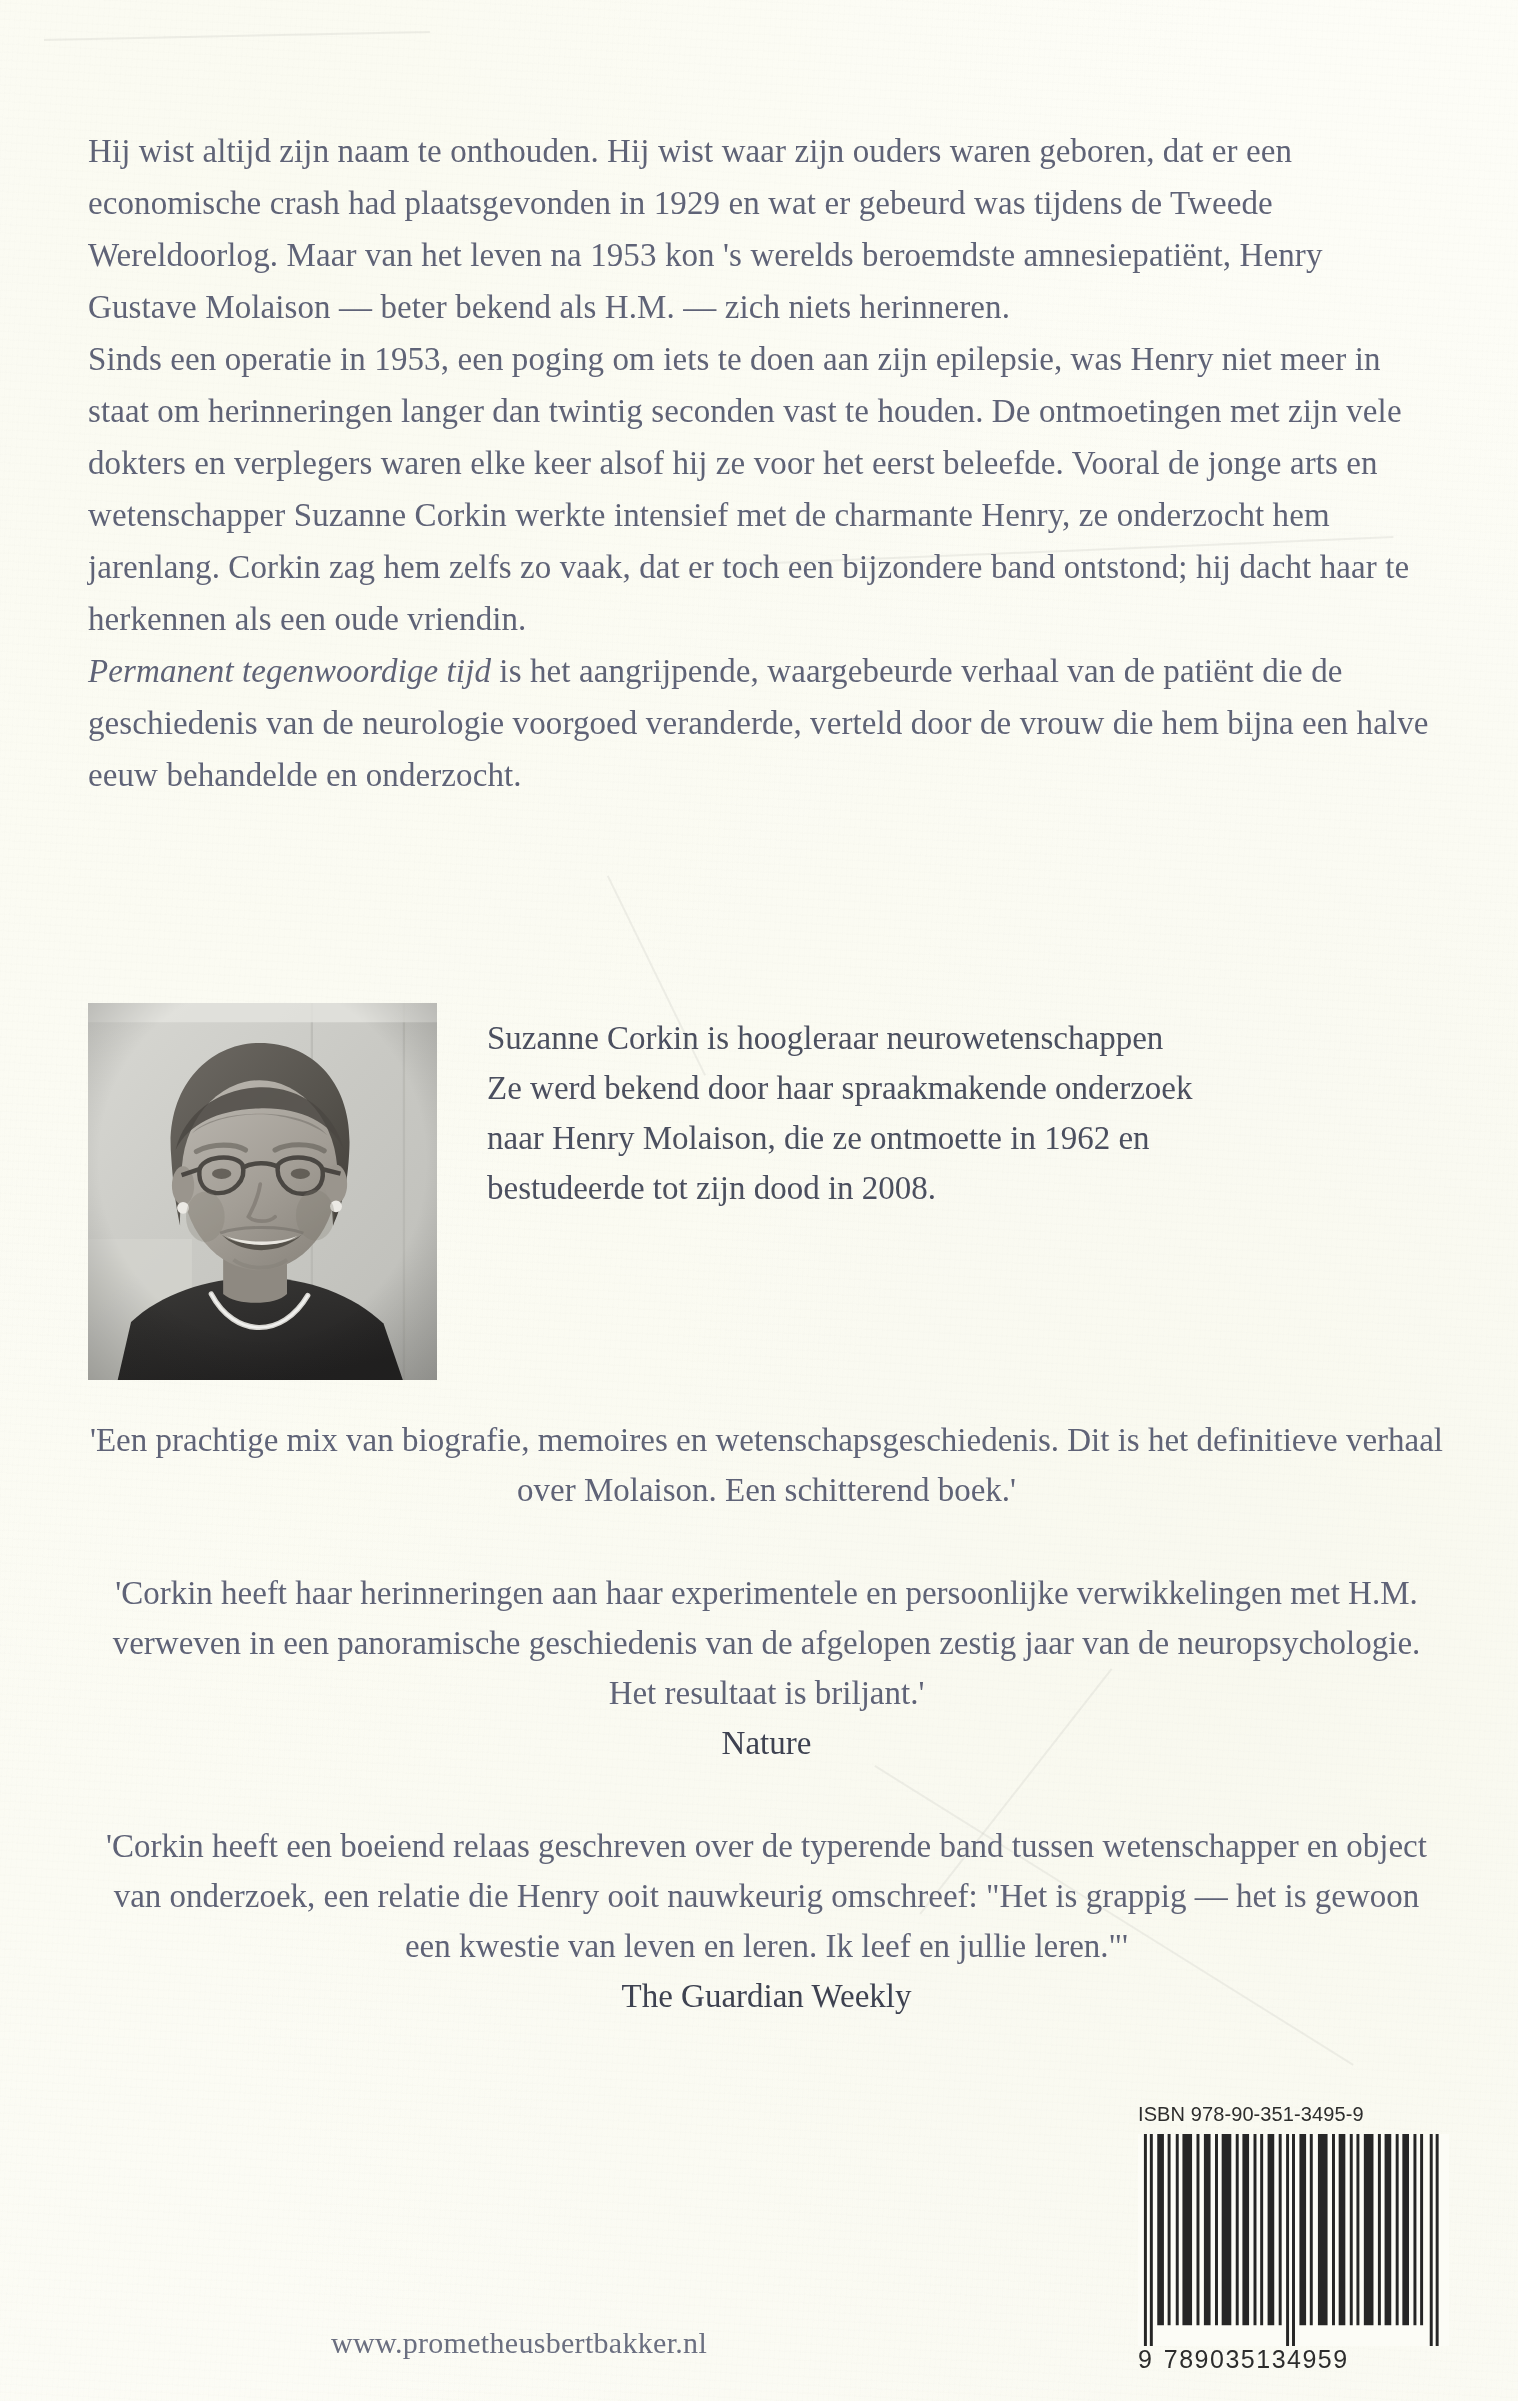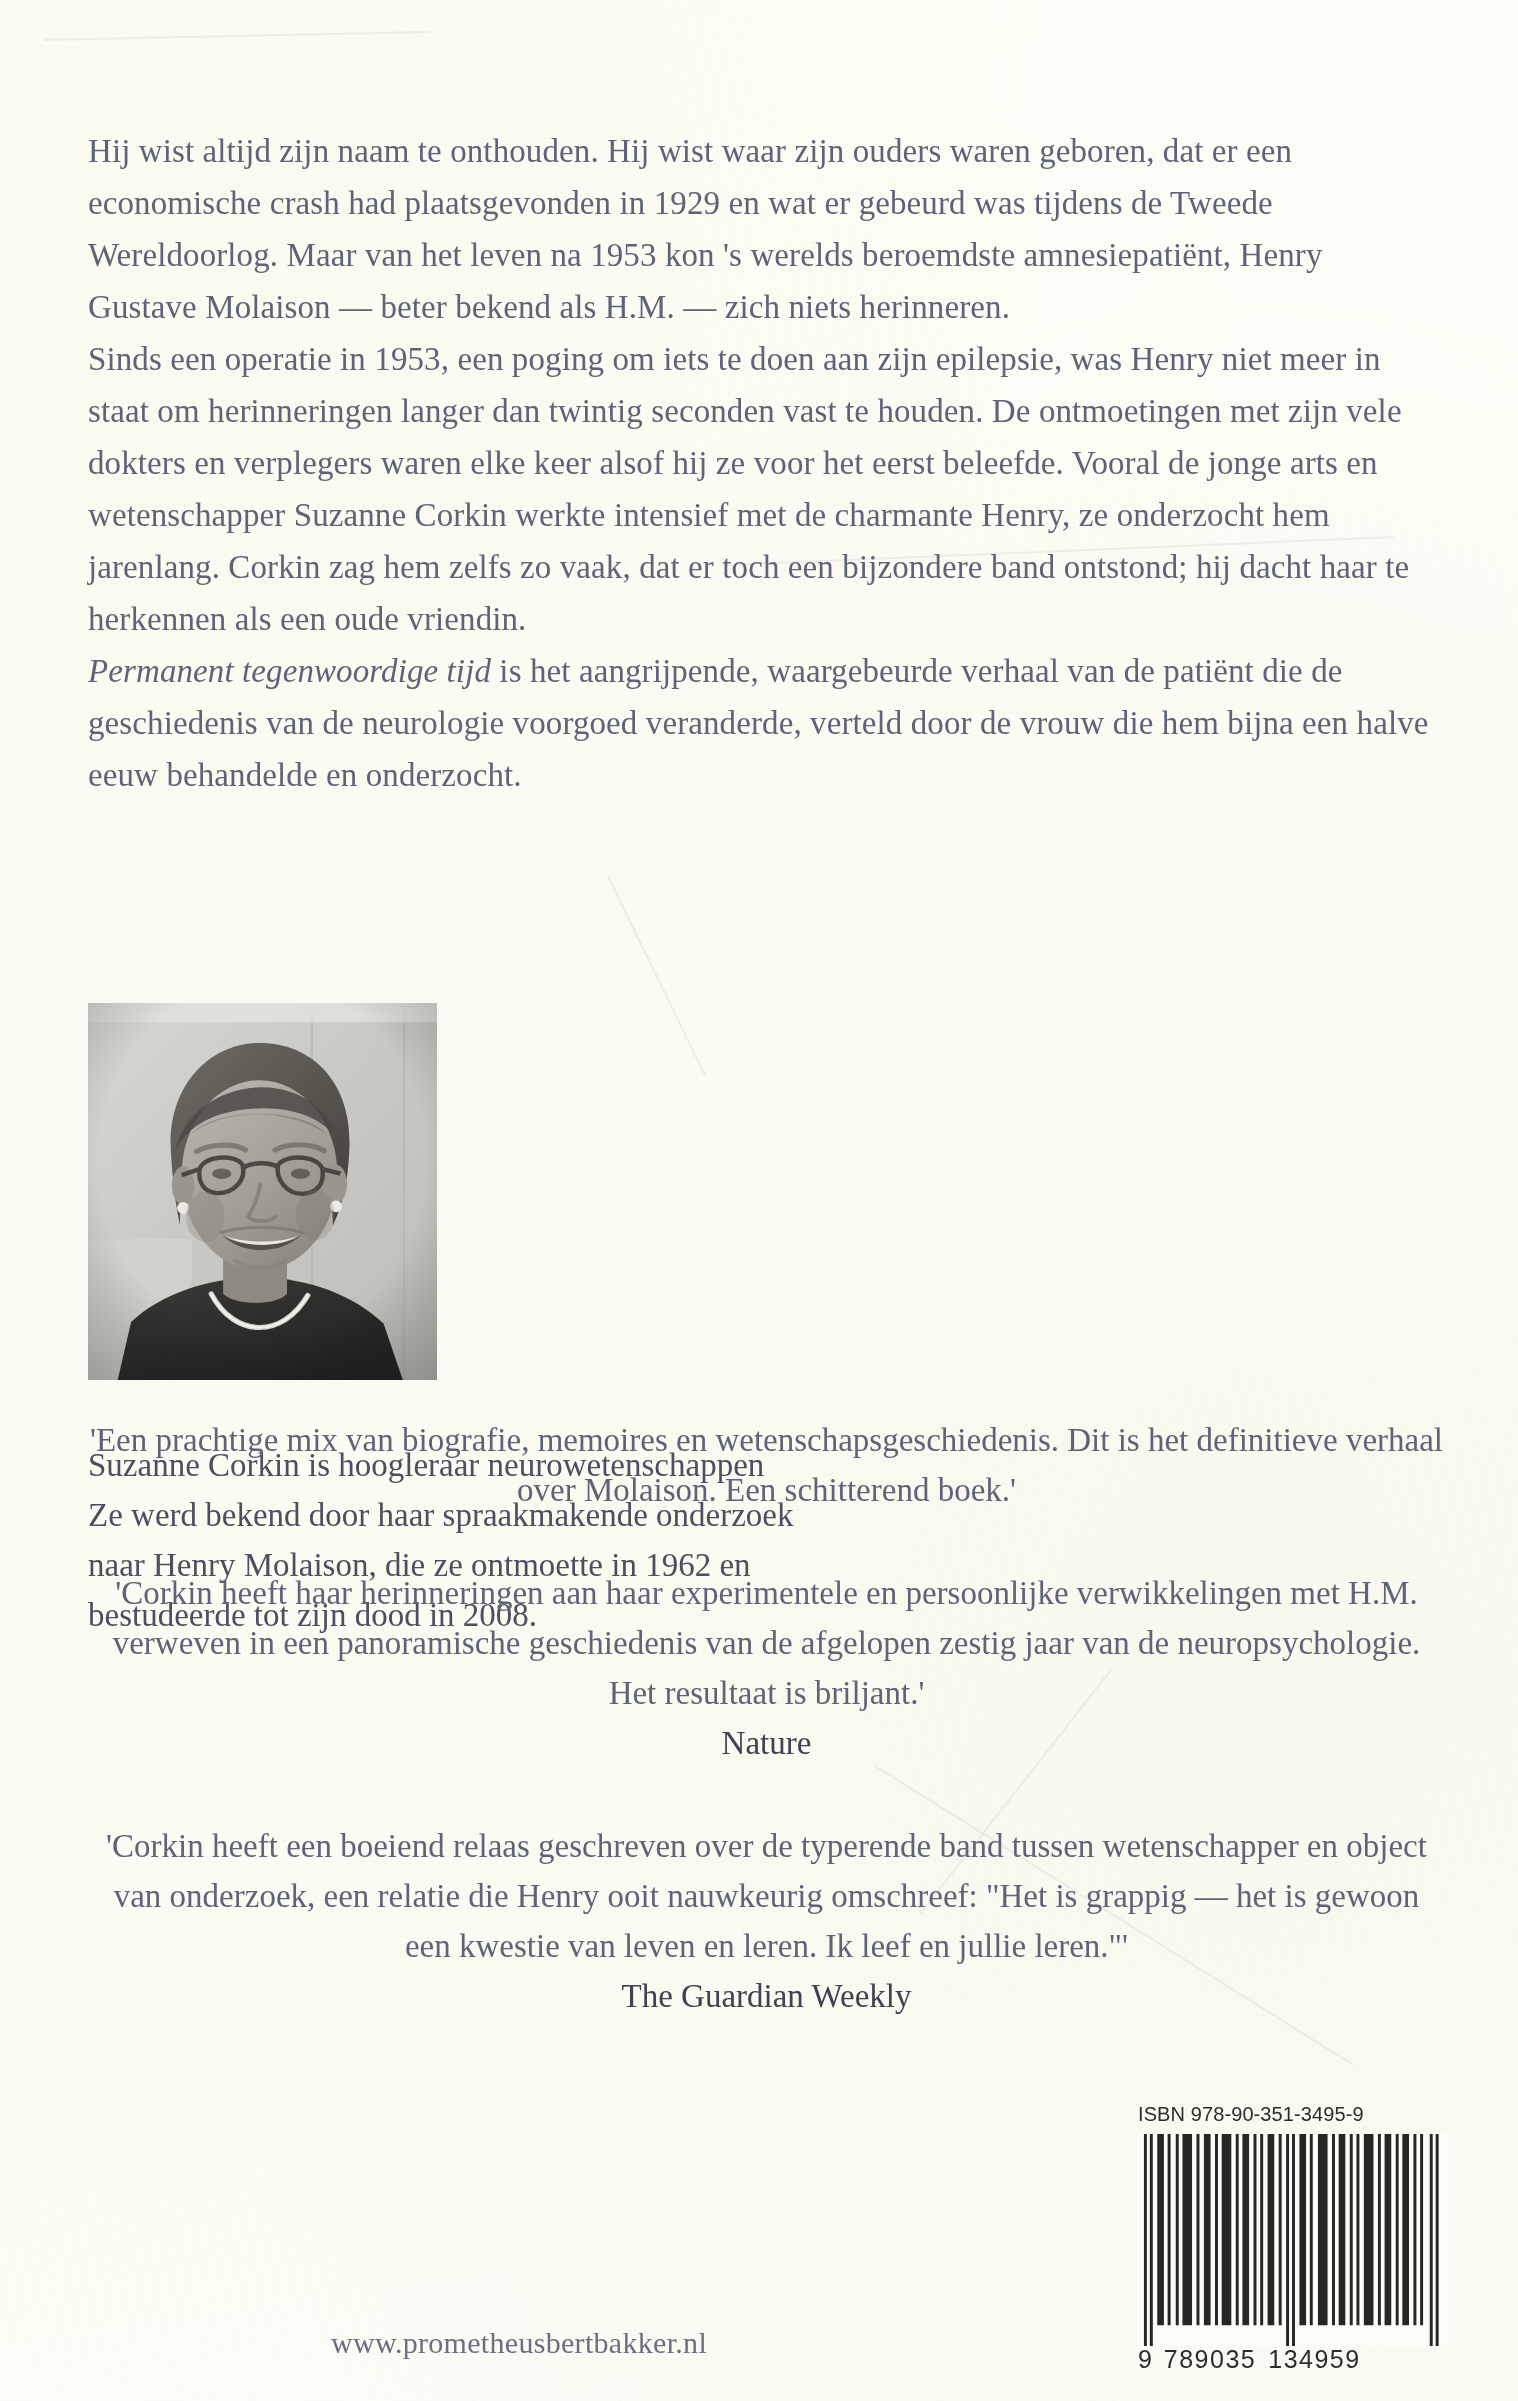--- a/index.html
+++ b/index.html
@@ -53,21 +53,20 @@
 
   
   .author-block {
     position: absolute;
     left: 88px;
     top: 1003px;
     width: 1350px;
     display: flex;
     align-items: flex-start;
     gap: 50px;
-    flex-direction: column;
   }
   .portrait {
     position: relative;
     width: 349px;
     height: 377px;
     flex: 0 0 auto;
     overflow: hidden;
     background: #cfcfca;
   }
   .portrait svg { display: block; width: 100%; height: 100%; }
@@ -133,21 +132,21 @@
   }
   .barcode-digits {
     font-family: "Liberation Sans", "DejaVu Sans", sans-serif;
     font-size: 25px;
     letter-spacing: 1.5px;
     color: #2c2c2c;
     margin-top: -1.5px;
     white-space: nowrap;
   }
   .barcode-digits .lead { margin-right: 10.4px; }
-  .barcode-digits .grp { margin-right: 12px; }
+  .barcode-digits .grp { }
 </style>
 </head>
 <body>
 
 <div class="page">
 
   <div class="grain"></div>
 
   <div class="scuff" style="left:44px; top:39px; width:386px; height:1.5px; transform:rotate(-1.2deg);"></div>
   <div class="scuff" style="left:727px; top:564px; width:667px; height:1.5px; transform:rotate(-2.4deg);"></div>

